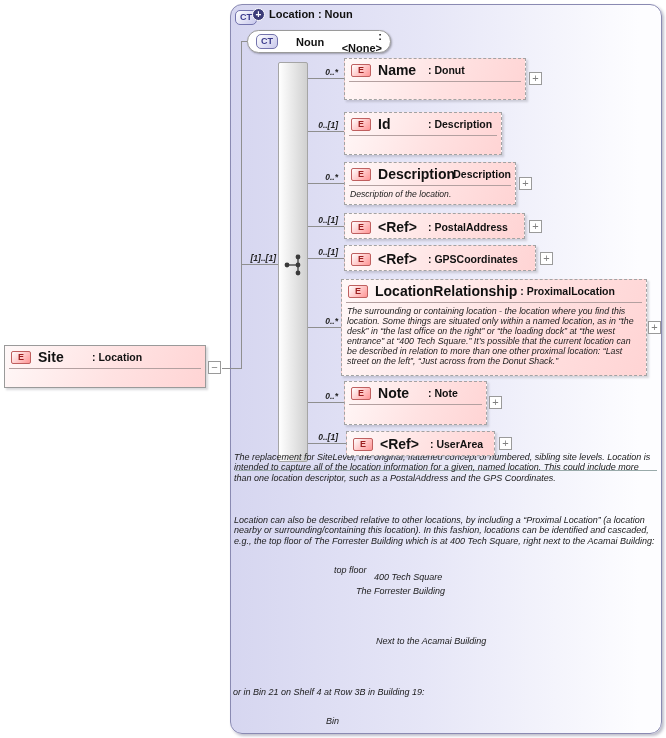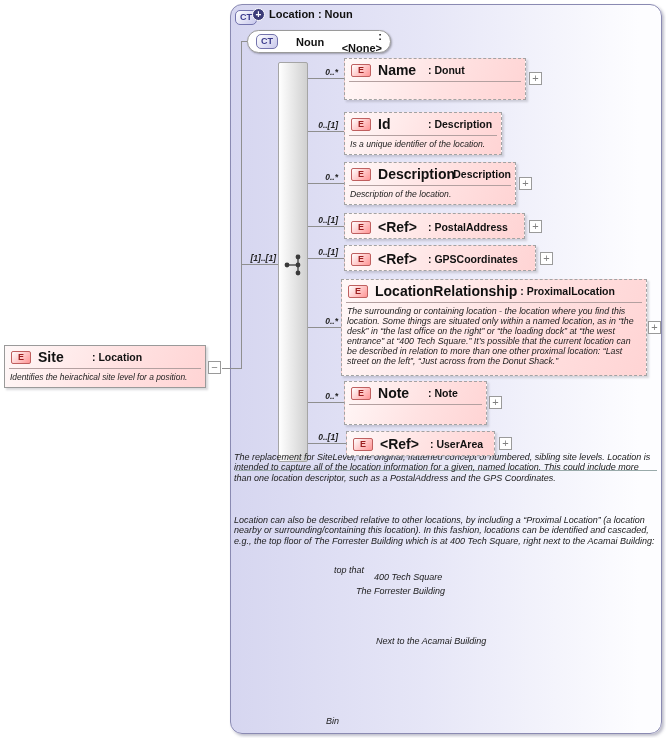--- a/index.html
+++ b/index.html
@@ -146,21 +146,20 @@
   </div>
   <div class="pm" style="left:529px;top:72px">+</div>
 
   <div class="el" style="left:344px;top:112px;width:158px;height:43px">
     <div class="el-head">
       <span class="e-badge">E</span>
       <span class="el-nm">Id</span>
       <span class="el-tp">: Description</span>
     </div>
     <div class="el-sep"></div>
-    <div class="el-note nowrap">Is a unique identifier of the location.</div>
   </div>
 
   <div class="el" style="left:344px;top:162px;width:172px;height:43px">
     <div class="el-head">
       <span class="e-badge">E</span>
       <span class="el-nm wide">Description</span>
       <span class="el-tp">: Description</span>
     </div>
     <div class="el-sep"></div>
     <div class="el-note nowrap">Description of the location.</div>
@@ -215,26 +214,26 @@
   </div>
   <div class="pm" style="left:499px;top:437px">+</div>
 
   <div class="el solid" style="left:4px;top:345px;width:202px;height:43px">
     <div class="el-head">
       <span class="e-badge">E</span>
       <span class="el-nm" style="min-width:54px">Site</span>
       <span class="el-tp">: Location</span>
     </div>
     <div class="el-sep"></div>
-    <div class="el-note nowrap" style="font-size:8.4px">Identifies the heirachical site level for a position.</div>
   </div>
   <div class="pm" style="left:208px;top:361px">−</div>
 
   <div class="docdiv"></div>
   <div class="doc" style="left:234px;top:452px;width:424px">The replacement for SiteLevel, the original, flattened concept of numbered, sibling site levels. Location is intended to capture all of the location information for a given, named location. This could include more than one location descriptor, such as a PostalAddress and the GPS Coordinates.</div>
   <div class="doc" style="left:234px;top:515px;width:426px">Location can also be described relative to other locations, by including a “Proximal Location” (a location nearby or surrounding/containing this location). In this fashion, locations can be identified and cascaded, e.g., the top floor of The Forrester Building which is at 400 Tech Square, right next to the Acamai Building:</div>
-  <div class="doc" style="left:334px;top:565px">top that</div>
+  <div class="doc" style="left:334px;top:565px">top floor</div>
   <div class="doc" style="left:356px;top:586px">The Forrester Building</div>
   <div class="doc" style="left:374px;top:572px">400 Tech Square</div>
   <div class="doc" style="left:376px;top:636px">Next to the Acamai Building</div>
+  <div class="doc" style="left:233px;top:687px">or in Bin 21 on Shelf 4 at Row 3B in Building 19:</div>
   <div class="doc" style="left:326px;top:716px">Bin</div>
 
 </div>
 
 </body></html>

